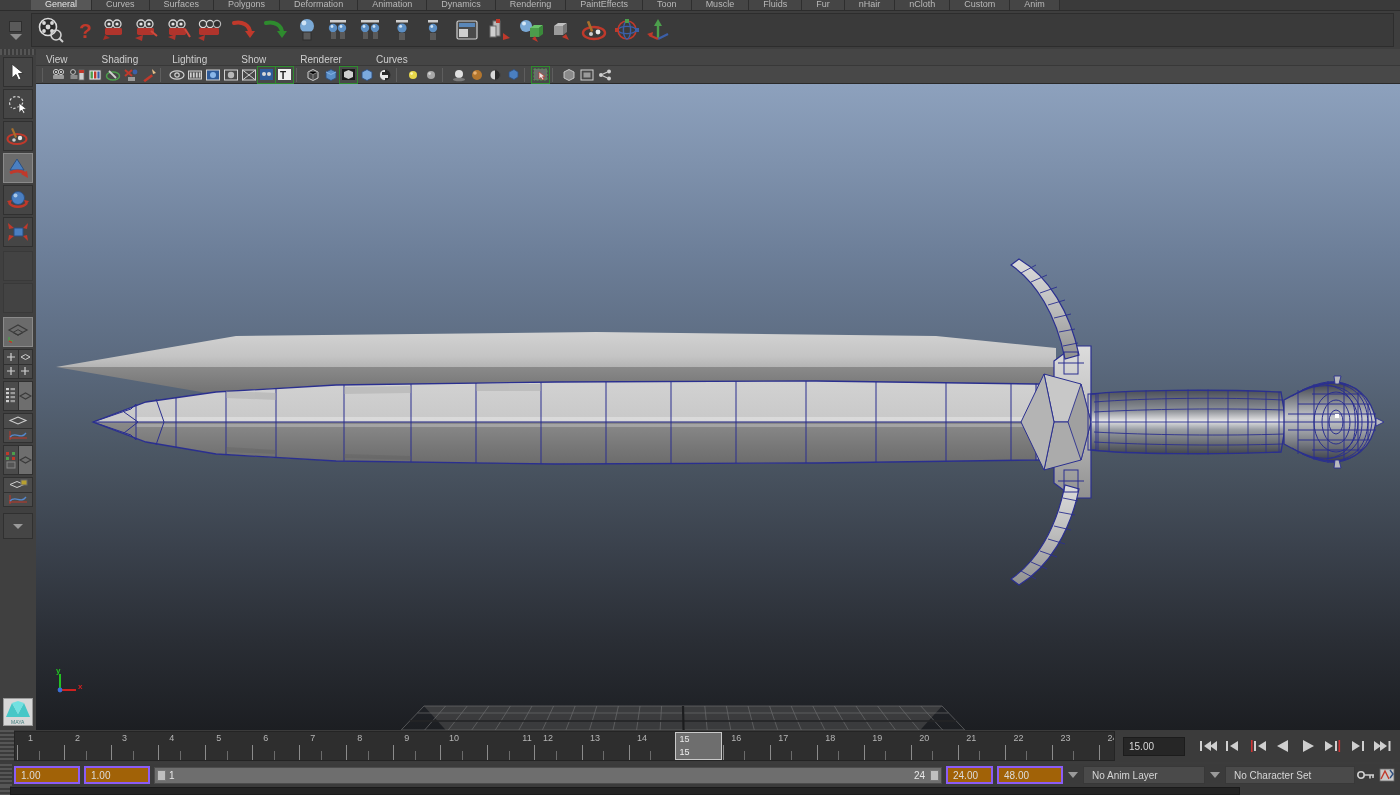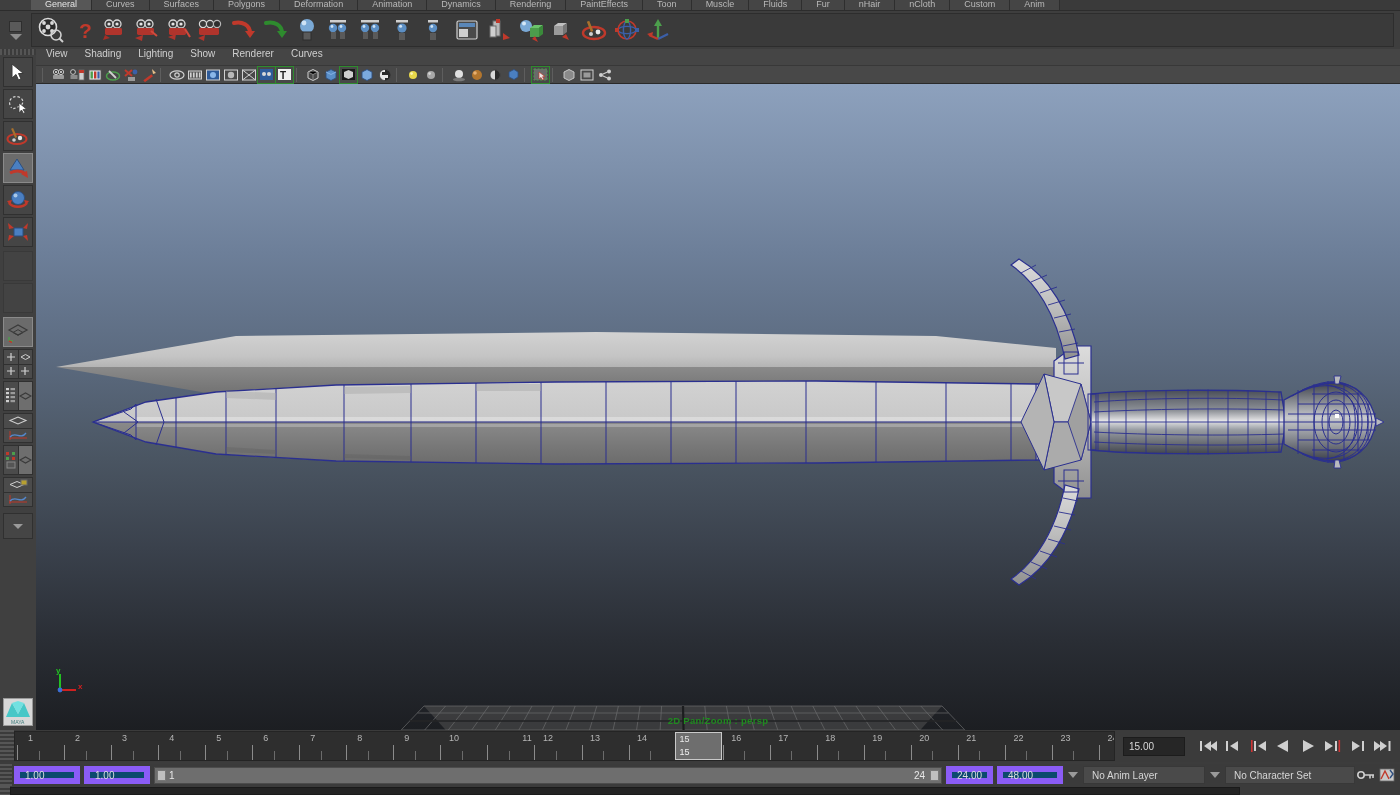--- a/index.html
+++ b/index.html
@@ -96,22 +96,22 @@
     background: #454545; border: 1px solid #303030;
     display: flex; align-items: center; justify-content: center;
   }
 
   
   .vp-panel {
     position: absolute; left: 36px; top: 49px;
     width: 1364px; height: 681px; background: #2b2b2b;
   }
   .vp-menubar {
-    height: 17px; background: #454545; display: flex; align-items: flex-start;
-    padding-left: 10px; gap: 17px; border-bottom: 1px solid #383838;
+    height: 17px; background: #454545; display: flex; align-items: flex-end;
+    padding-left: 10px; gap: 34px; border-bottom: 1px solid #383838;
   }
   .vp-menu { font-size: 10px; color: #cfcfcf; line-height: 1; cursor: default; }
   .vp-toolbar {
     height: 18px; background: #484848; display: flex; align-items: center;
     padding-left: 4px; gap: 1px; border-bottom: 1px solid #2a2a2a;
   }
   .vt { width: 17px; height: 16px; display:flex; align-items:center; justify-content:center; position: relative; }
   .vt-sep { width: 5px; height: 14px; border-left: 1px solid #5e5e5e; margin: 0 2px; }
   .vt.boxed { outline: 1px solid #2e8b2e; }
 
@@ -162,21 +162,21 @@
   .tp-btn { width: 22px; height: 20px; display:flex; align-items:center; justify-content:center; }
 
   
   .range-row {
     position: absolute; left: 0; top: 764px; width: 1400px; height: 22px;
     background: #3b3b3b; display: flex; align-items: center;
   }
   .rg-grip { width: 12px; height: 22px; background:
     repeating-linear-gradient(180deg,#565656 0 2px,#3b3b3b 2px 4px); }
   .num-field {
-    height: 18px; background: #0c4a6e; border: 6px solid #8b5cf6;
+    height: 18px; background: #a16207; border: 2px solid #8b5cf6;
     color: #dcdcdc; font-size: 10px; display: flex; align-items: center;
     padding-left: 5px;
   }
   .range-bar {
     position: relative; flex: 1; height: 17px; margin: 0 4px;
     background: #6e6e6e; border: 1px solid #4c4c4c;
     display: flex; align-items: center; justify-content: space-between;
   }
   .range-bar .handle { width: 9px; height: 11px; background: #bfbfbf;
     border: 1px solid #777; margin: 0 2px; }
@@ -1083,21 +1083,20 @@
       <div class="axis-gizmo">
         <svg width="34" height="30" viewBox="0 0 34 30">
           <line x1="8" y1="24" x2="8" y2="8" stroke="#22c022" stroke-width="2"></line>
           <line x1="8" y1="24" x2="24" y2="24" stroke="#d02020" stroke-width="2"></line>
           <circle cx="8" cy="24" r="2.4" fill="#3b6fd6"></circle>
           <text x="4" y="7" font-family="Liberation Sans, sans-serif" font-size="8" font-weight="bold" fill="#22c022">y</text>
           <text x="26" y="23" font-family="Liberation Sans, sans-serif" font-size="8" font-weight="bold" fill="#d02020">x</text>
         </svg>
       </div>
 
-      <div class="vp-label">2D Pan/Zoom : persp</div>
     </div>
   </div>
 
   <div class="timeslider-row">
     <div class="ts-grip"></div>
     <div class="timeline" id="timeline">
         <div class="tl-tick" style="left: 2px;"></div>
         <div class="tl-half" style="left: 23.5208px;"></div>
         <div class="tl-num" style="left: 15.5208px;">1</div>
         <div class="tl-tick" style="left: 49.0417px;"></div>

